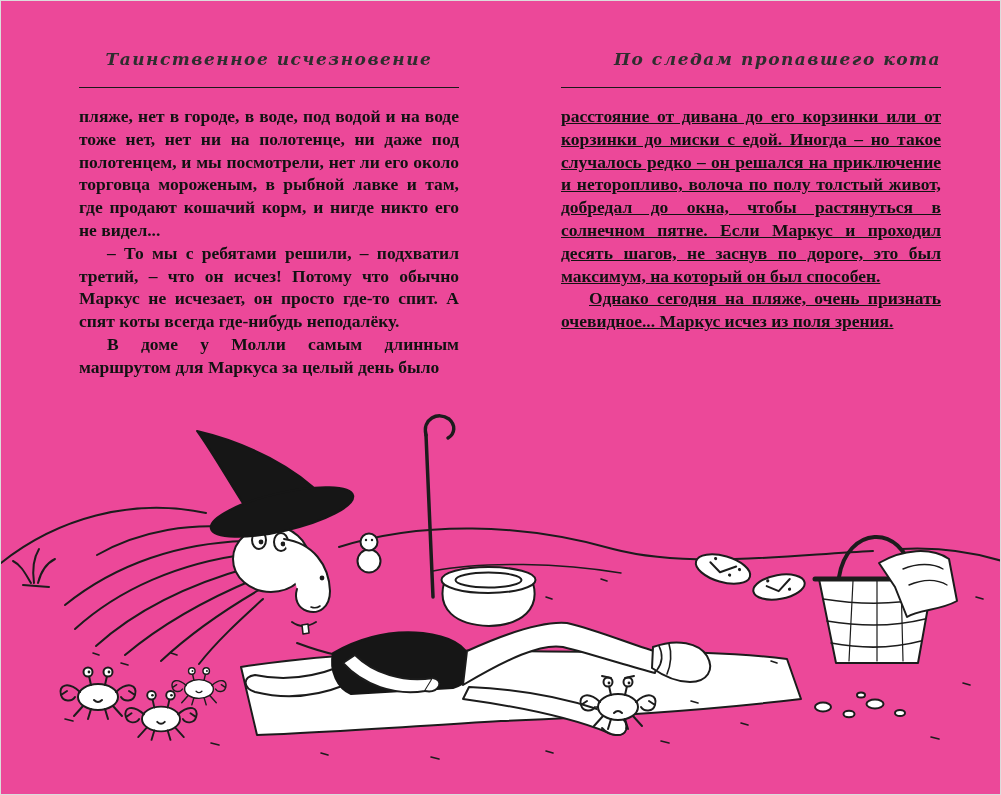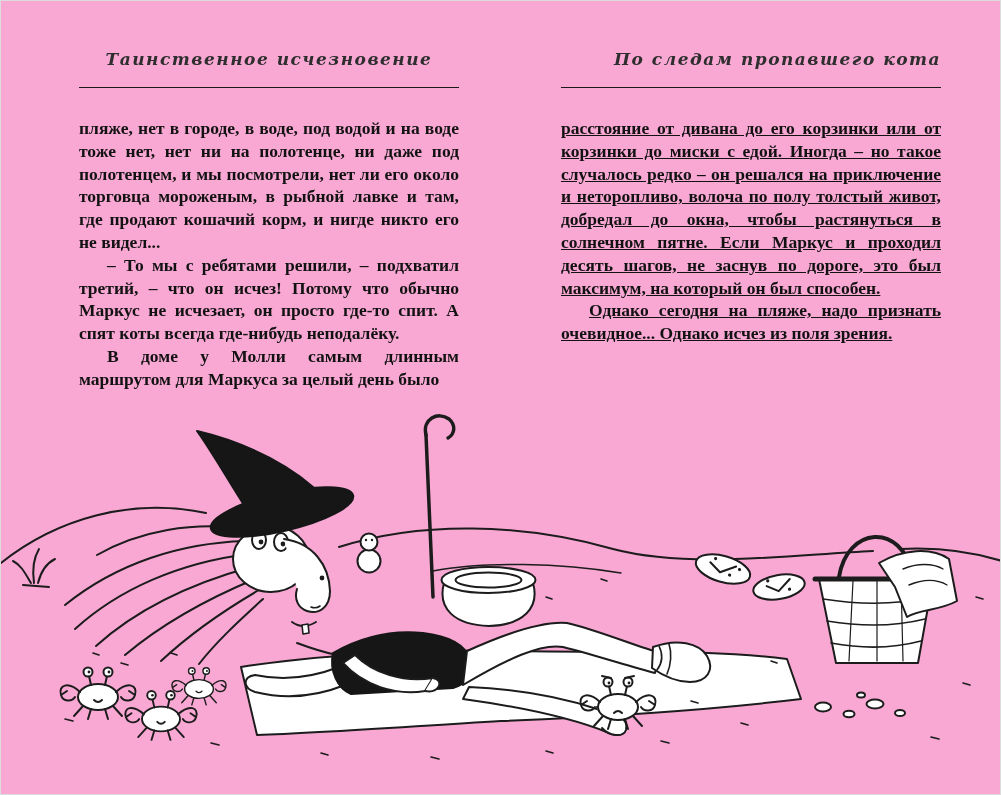--- a/index.html
+++ b/index.html
@@ -4,21 +4,21 @@
 <style>
   html, body { margin: 0; padding: 0; }
   body {
     width: 1001px; height: 795px;
     background: #f4f4f4;
     font-family: "Liberation Serif", "DejaVu Serif", serif;
   }
   .spread {
     position: relative;
     width: 999px; height: 793px;
-    background: #f9a8d4;
+    background: #ec4899;
     border: 1px solid #dcdcdc;
     overflow: hidden;
   }
   .running-head {
     position: absolute;
     top: 48px;
     width: 380px;
     text-align: center;
     font-family: "DejaVu Serif", serif;
     font-style: italic;
@@ -34,21 +34,21 @@
     top: 86px;
     width: 380px;
     border: none;
     border-top: 1.5px solid #1a1a1a;
     margin: 0;
   }
   .head-rule.left  { left: 78px; }
   .head-rule.right { left: 560px; }
   .body-text {
     position: absolute;
-    top: 116px;
+    top: 104px;
     width: 380px;
     font-size: 17.5px;
     line-height: 22.8px;
     font-weight: 700;
     color: #121212;
     text-align: justify;
   }
   .body-text.left  { left: 78px; }
   .body-text.right { left: 560px; text-decoration: underline; }
   .body-text p { margin: 0; text-indent: 28px; }
@@ -69,21 +69,21 @@
   <hr class="head-rule left">
   <hr class="head-rule right">
 
   <div class="body-text left">
     <p class="cont">пляже, нет в городе, в воде, под водой и на воде тоже нет, нет ни на полотенце, ни даже под полотенцем, и мы посмотрели, нет ли его около торговца мороженым, в рыбной лавке и там, где продают кошачий корм, и нигде никто его не видел...</p>
     <p>– То мы с ребятами решили, – подхватил третий, – что он исчез! Потому что обычно Маркус не исчезает, он просто где-то спит. А спят коты всегда где-нибудь неподалёку.</p>
     <p>В доме у Молли самым длинным маршрутом для Маркуса за целый день было</p>
   </div>
   <div class="body-text right">
     <p class="cont">расстояние от дивана до его корзинки или от корзинки до миски с едой. Иногда – но такое случалось редко – он решался на приключение и неторопливо, волоча по полу толстый живот, добредал до окна, чтобы растянуться в солнечном пятне. Если Маркус и проходил десять шагов, не заснув по дороге, это был максимум, на который он был способен.</p>
-    <p>Однако сегодня на пляже, надо признать очевидное... Однако исчез из поля зрения.</p>
+    <p>Однако сегодня на пляже, очень признать очевидное... Маркус исчез из поля зрения.</p>
   </div>
 
   <svg class="illustration" viewBox="0 0 1001 395" aria-hidden="true">
     <g fill="none" stroke="#1c1c1c" stroke-width="2" stroke-linecap="round" stroke-linejoin="round">
 
       <g>
         <path d="M0 162 C 55 118, 130 96, 205 112"></path>
         <path d="M338 146 C 420 120, 520 122, 612 148 C 688 168, 788 154, 872 150"></path>
         <path d="M900 148 C 940 146, 975 152, 1001 160"></path>
         <path d="M432 170 C 482 160, 560 162, 620 172" stroke-width="1.5"></path>

